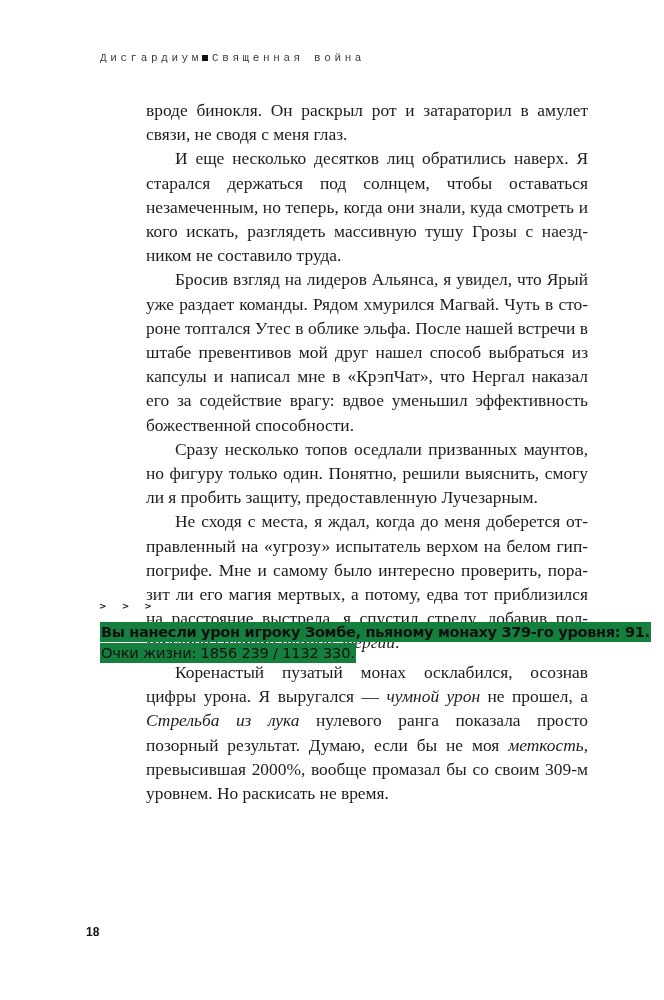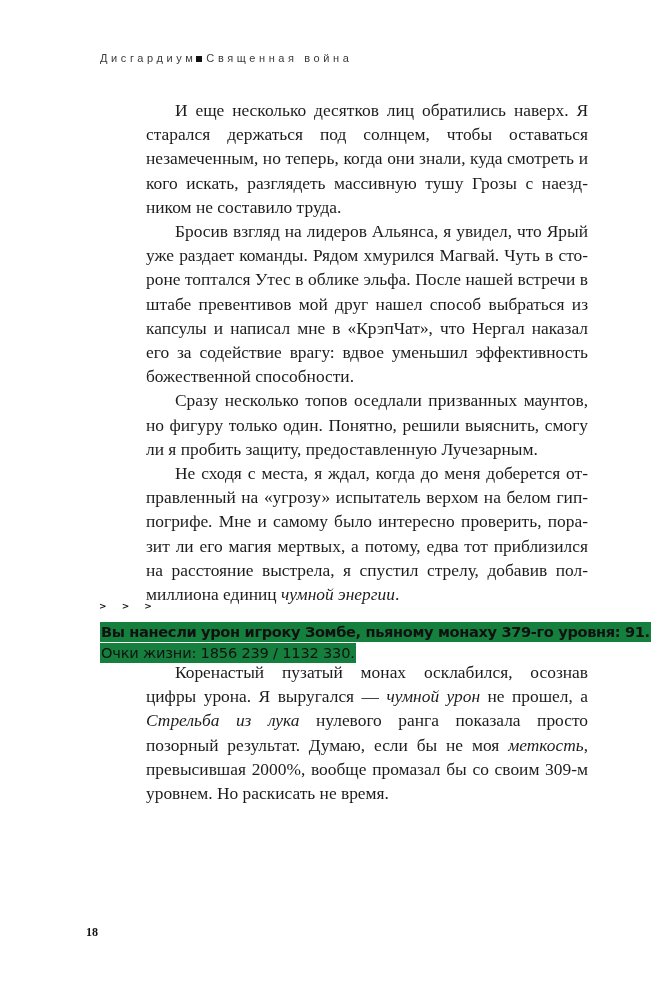--- a/index.html
+++ b/index.html
@@ -11,21 +11,21 @@
     width: 664px;
     height: 1000px;
     position: relative;
     overflow: hidden;
     color: #1a1a1a;
   }
   .running-head {
     position: absolute;
     left: 100px;
     top: 52px;
-    font-family: Liberation Sans, sans-serif;
+    font-family: Liberation Mono, monospace;
     font-size: 11px;
     letter-spacing: 3.6px;
     color: #3a3a3a;
     white-space: nowrap;
   }
   .running-head .sep {
     display: inline-block;
     width: 6px;
     height: 6px;
     background: #111;
@@ -72,34 +72,35 @@
     padding: 0 1px;
     color: #111;
     white-space: nowrap;
   }
   .sysmsg.bold { top: 622px; font-weight: bold; letter-spacing: -0.35px; }
   .sysmsg.reg { top: 643px; font-weight: normal; letter-spacing: -0.2px; }
   .page-num {
     position: absolute;
     left: 86px;
     top: 925px;
-    font-family: Liberation Serif, serif;
+    font-family: Liberation Sans, sans-serif;
     font-weight: bold;
     font-size: 12px;
     color: #111;
   }
 </style>
 </head>
 <body>
 
 <div class="running-head">
   <span>Дисгардиум</span><span class="sep"></span><span>Священная война</span>
 </div>
 
 <div class="body-text block1">
+  <p class="noindent"><span>вроде бинокля. Он раскрыл рот и затараторил в амулет связи, не сводя с меня глаз.</span></p>
   <p><span>И еще несколько десятков лиц обратились наверх. Я старался держаться под солнцем, чтобы оставаться незамеченным, но теперь, когда они знали, куда смотреть и кого искать, разглядеть массивную тушу Грозы с наезд­ником не составило труда.</span></p>
   <p><span>Бросив взгляд на лидеров Альянса, я увидел, что Ярый уже раздает команды. Рядом хмурился Магвай. Чуть в сто­роне топтался Утес в облике эльфа. После нашей встречи в штабе превентивов мой друг нашел способ выбраться из капсулы и написал мне в «КрэпЧат», что Нергал наказал его за содействие врагу: вдвое уменьшил эффективность божественной способности.</span></p>
   <p><span>Сразу несколько топов оседлали призванных маунтов, но фигуру только один. Понятно, решили выяснить, смо­гу ли я пробить защиту, предоставленную Лучезарным.</span></p>
   <p><span>Не сходя с места, я ждал, когда до меня доберется от­правленный на «угрозу» испытатель верхом на белом гип­погрифе. Мне и самому было интересно проверить, пора­зит ли его магия мертвых, а потому, едва тот приблизился на расстояние выстрела, я спустил стрелу, добавив пол­миллиона единиц </span><span class="it">чумной энергии</span><span>.</span></p>
 </div>
 
 <div class="arrows">&gt; &gt; &gt;</div>
 <div class="sysmsg bold">Вы нанесли урон игроку Зомбе, пьяному монаху 379-го уровня: 91.</div>
 <div class="sysmsg reg">Очки жизни: 1856 239 / 1132 330.</div>
 

